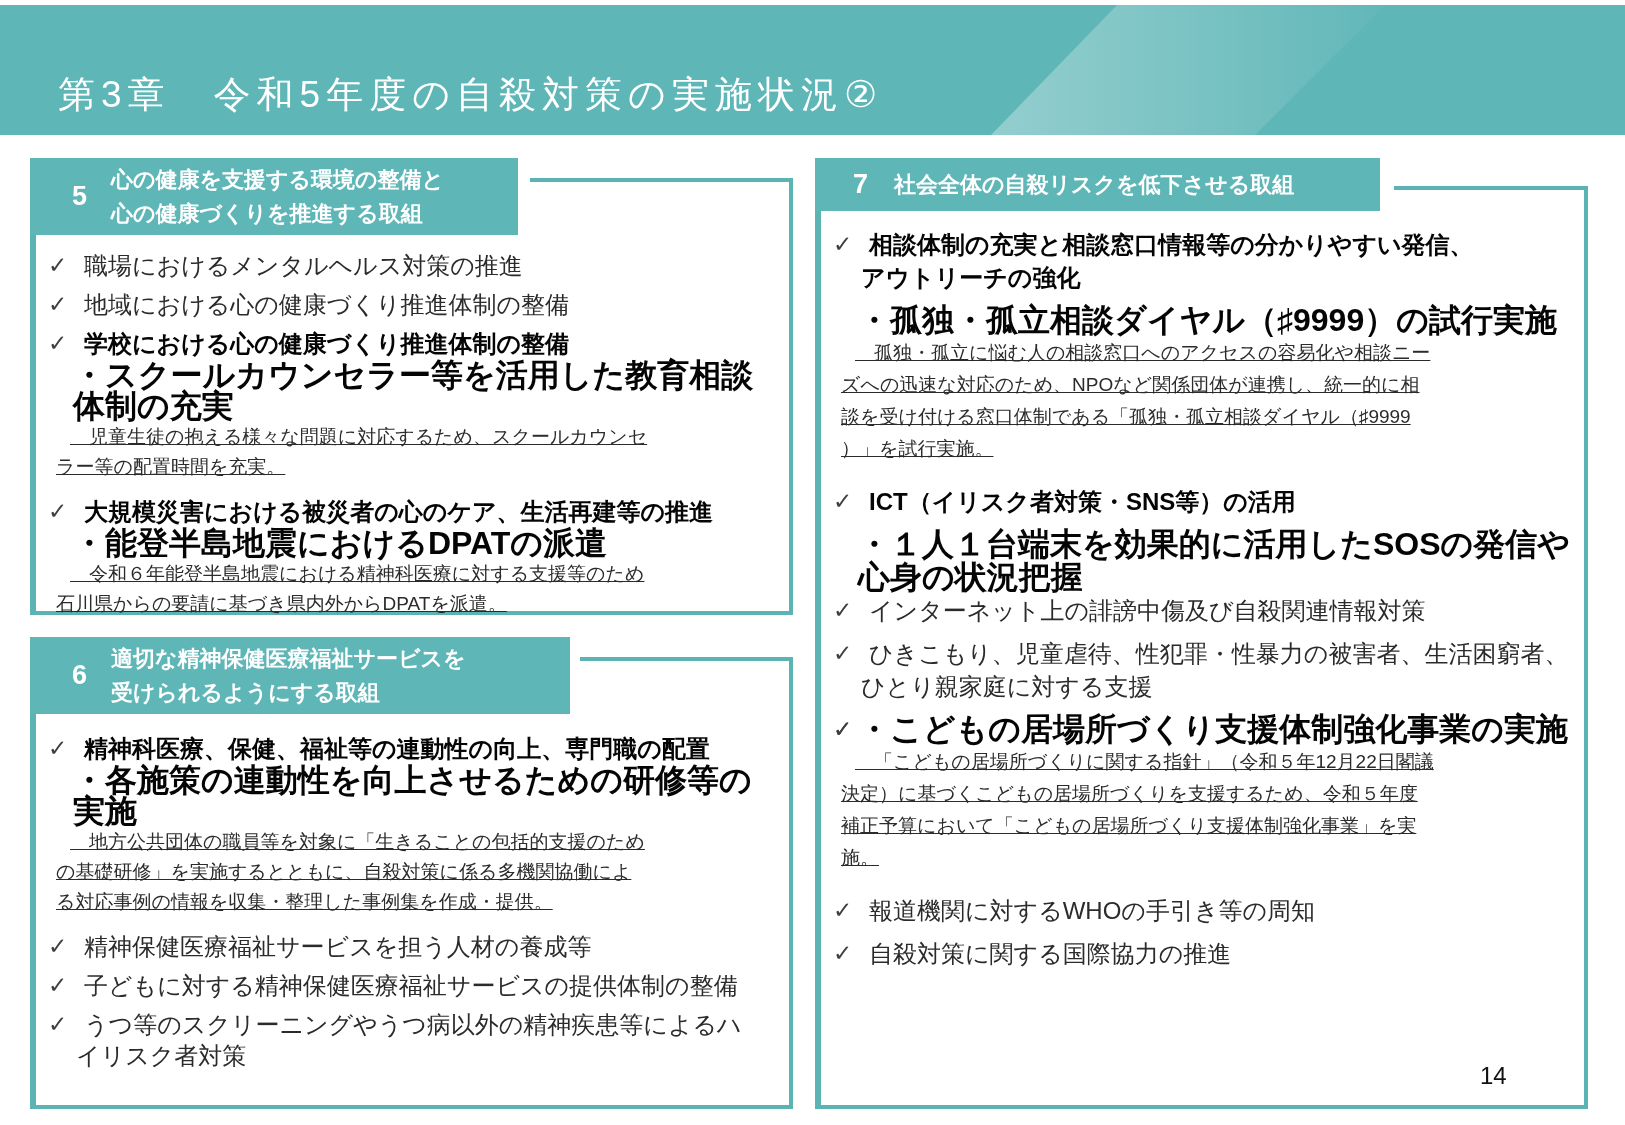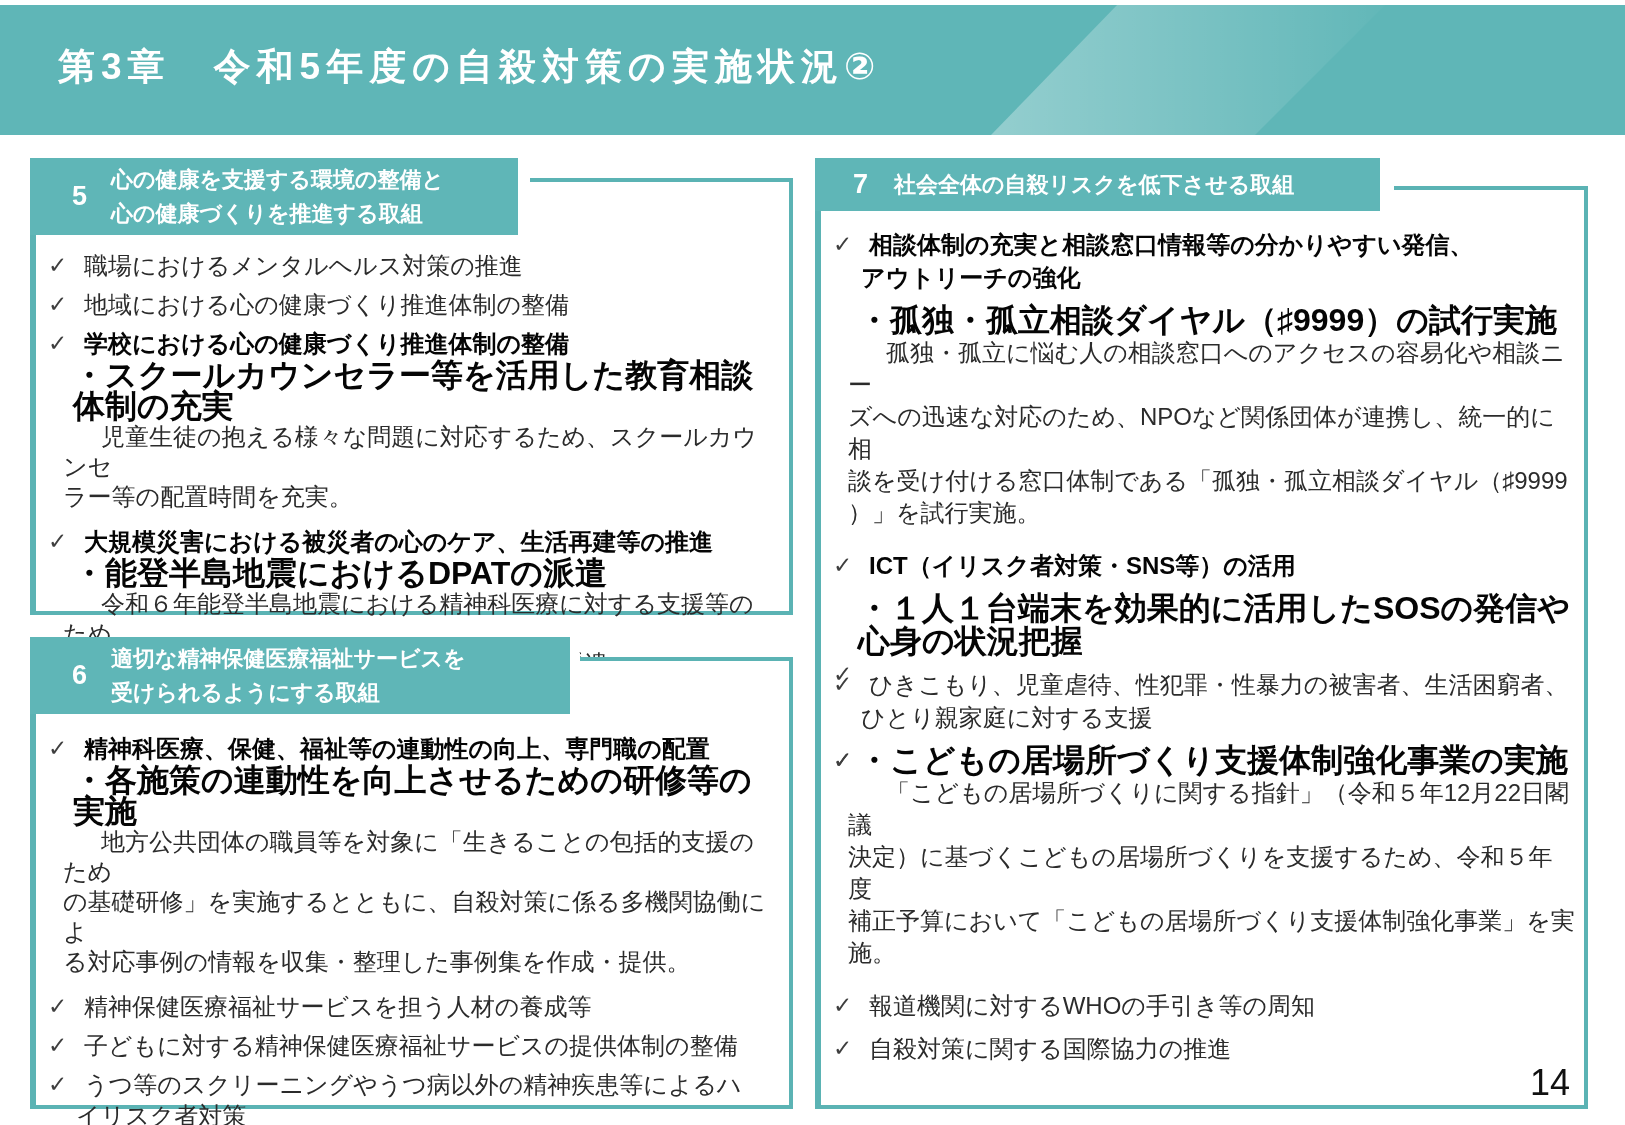--- a/index.html
+++ b/index.html
@@ -15,21 +15,21 @@
     font-family:"Liberation Sans","DejaVu Sans",sans-serif;
   }
   
   .band{position:absolute;left:0;top:5px;width:1625px;height:130px;background:var(--teal);}
   .band-accent{
     position:absolute;left:991px;top:5px;width:394px;height:130px;
     background:linear-gradient(to right, rgba(255,255,255,0.33), rgba(255,255,255,0.02));
     clip-path:polygon(32% 0,100% 0,67% 100%,0 100%);
   }
   .page-title{
-    position:absolute;left:58px;top:42px;color:#ffffff;font-weight:bold;
+    position:absolute;left:58px;top:70px;color:#ffffff;font-weight:normal;
     font-size:37px;letter-spacing:6px;white-space:pre;
   }
   
   .sec-body{
     position:absolute;background:#ffffff;border:4px solid var(--teal-border);
     border-left-width:6px;z-index:1;
   }
   #body5{left:30px;top:178px;width:763px;height:437px;padding:68px 14px 0 0;}
   #body6{left:30px;top:657px;width:763px;height:452px;padding:72px 14px 0 0;}
   #body7{left:815px;top:186px;width:773px;height:923px;padding:38px 8px 0 0;}
@@ -57,31 +57,31 @@
   .item.tight{margin-bottom:1px;}
   .check{
     position:absolute;left:12px;top:0;text-indent:0;font-size:23px;
     font-weight:400;color:#3f3f3f;
   }
   .sub{
     font-size:32px;line-height:31px;font-weight:700;color:var(--ink-bold);
     padding-left:37px;white-space:pre-wrap;margin-bottom:0;
   }
   .para{
-    font-size:24px;line-height:30px;color:var(--ink);
-    padding-left:27px;text-indent:14px;white-space:pre-wrap;margin-bottom:14px;
+    font-size:19px;line-height:30px;color:var(--ink);
+    padding-left:20px;text-indent:14px;white-space:pre-wrap;margin-bottom:14px;text-decoration:underline;
   }
   
   .b7 .item{line-height:33px;margin-bottom:10px;}
   .b7 .sub{line-height:33px;}
   .b7 .para{line-height:32px;margin-bottom:20px;}
   
   .page-number{
-    position:absolute;left:1480px;top:1062px;width:90px;text-align:right;
-    font-size:36px;color:#111111;z-index:4;
+    position:absolute;left:1480px;top:1062px;width:90px;
+    font-size:24px;color:#111111;z-index:4;
   }
 </style>
 </head>
 <body>
 
 <div class="band"></div>
 <div class="band-accent"></div>
 <div class="page-title">第3章　令和5年度の自殺対策の実施状況②</div>
 
 <div class="sec-body b5" id="body5">
@@ -122,21 +122,21 @@
 <div class="sec-body b7" id="body7">
   <div class="item bold tight"><span class="check">✓</span><span>相談体制の充実と相談窓口情報等の分かりやすい発信、
 アウトリーチの強化</span></div>
   <div class="sub">・孤独・孤立相談ダイヤル（♯9999）の試行実施</div>
   <div class="para">　孤独・孤立に悩む人の相談窓口へのアクセスの容易化や相談ニー
 ズへの迅速な対応のため、NPOなど関係団体が連携し、統一的に相
 談を受け付ける窓口体制である「孤独・孤立相談ダイヤル（♯9999
 ）」を試行実施。</div>
   <div class="item bold tight"><span class="check">✓</span><span>ICT（イリスク者対策・SNS等）の活用</span></div>
   <div class="sub">・１人１台端末を効果的に活用したSOSの発信や心身の状況把握</div>
-  <div class="item"><span class="check">✓</span></div>
+  <div class="item"><span class="check">✓</span><span>インターネット上の誹謗中傷及び自殺関連情報対策</span></div>
   <div class="item"><span class="check">✓</span><span>ひきこもり、児童虐待、性犯罪・性暴力の被害者、生活困窮者、
 ひとり親家庭に対する支援</span></div>
   <div class="item"><span class="check">✓</span></div>
   <div class="item bold tight"><span class="check">✓</span></div>
   <div class="sub">・こどもの居場所づくり支援体制強化事業の実施</div>
   <div class="para">　「こどもの居場所づくりに関する指針」（令和５年12月22日閣議
 決定）に基づくこどもの居場所づくりを支援するため、令和５年度
 補正予算において「こどもの居場所づくり支援体制強化事業」を実
 施。</div>
   <div class="item"><span class="check">✓</span><span>報道機関に対するWHOの手引き等の周知</span></div>

